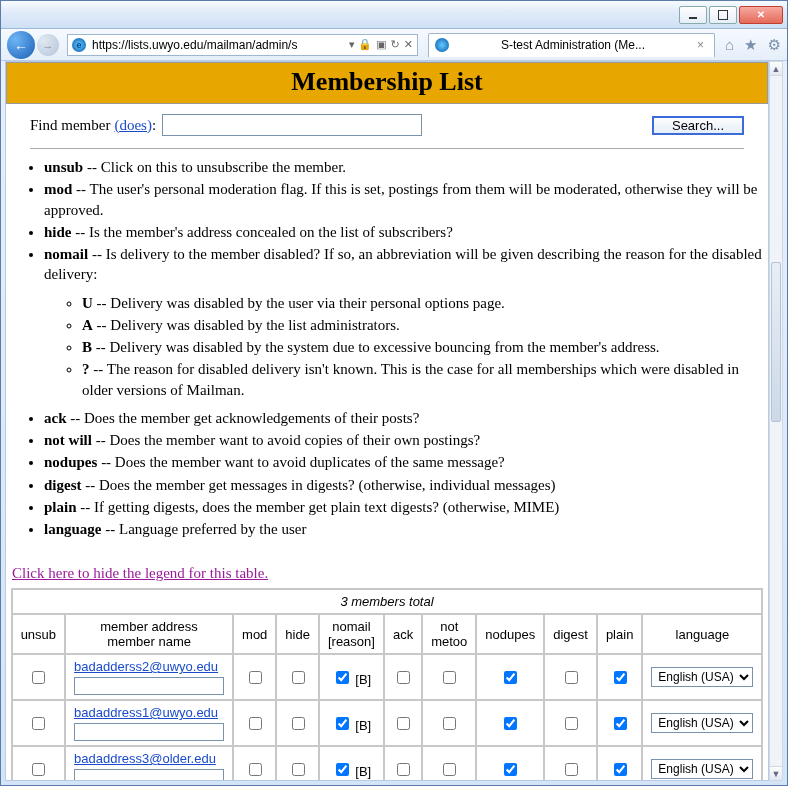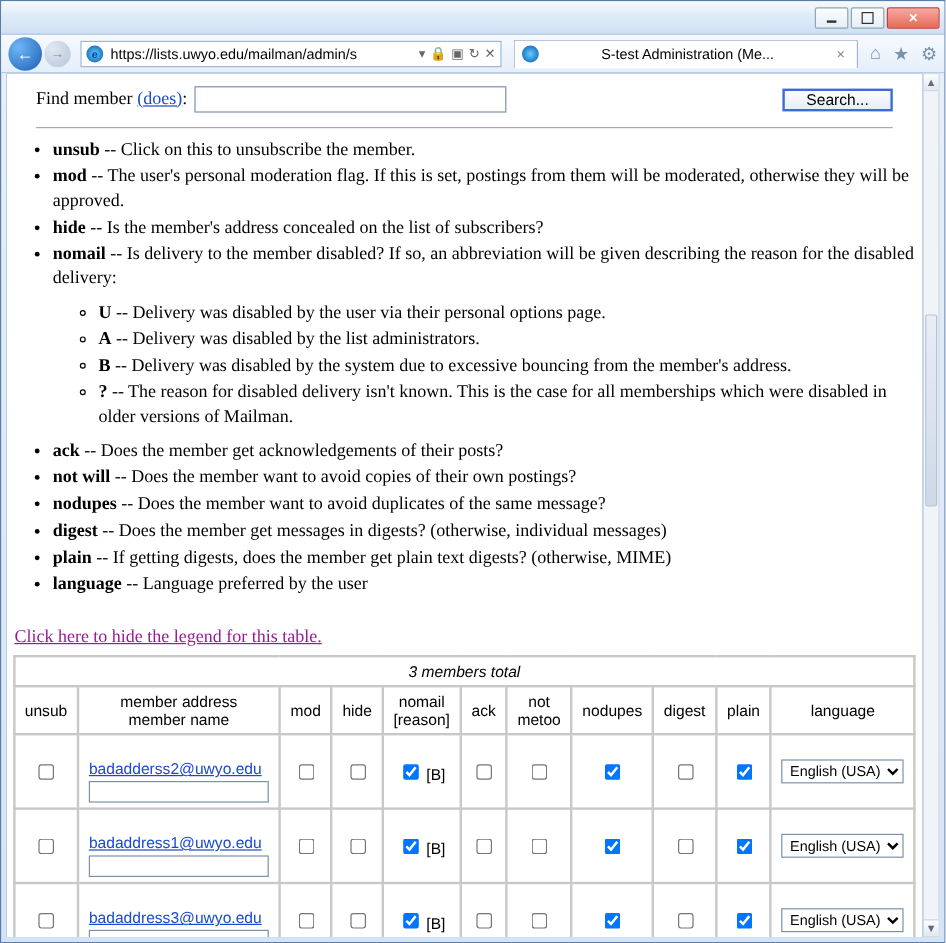--- a/index.html
+++ b/index.html
@@ -49,21 +49,21 @@
 .page ul ul { list-style-type: circle; margin-left: 38px;}
 .page li { margin: 2px 0; line-height:1.35;}
 
 .legend-link { color:#9a1a9a; text-decoration:underline; margin-left:6px; display:inline-block; margin-top:18px;}
 
 table.members { border-collapse:collapse; margin:6px auto 10px; font-family:Tahoma,Arial,sans-serif; font-size:13px;padding-left:45px; }
 table.members td, table.members th { border:2px solid #c8c8c8; padding:4px 8px; text-align:center; background:#fff; font-weight:normal;}
 table.members .caption td { font-style:italic; }
 table.members th { font-weight:normal; }
 table.members .addr-col { text-align:left; }
-table.members .addr-col a { color:#1a4bcc; text-decoration:underline; display:block;margin-top:16px;}
+table.members .addr-col a { color:#1a4bcc; text-decoration:underline; display:block;}
 table.members .name-input { width:150px; height:18px; border:1px solid #7a91ab; margin-top:3px; font-size:12px;}
 table.members input[type=checkbox]{ width:13px; height:13px; }
 table.members select { font-size:12px; padding:1px 2px; border:1px solid #7a91ab; background:#fff;}
 .nomail-cell { white-space:nowrap; }
 </style>
 </head>
 <body>
 
 <div class="window">
 
@@ -101,20 +101,23 @@
 
   <div class="scrollbar-v">
     <div class="arr">▲</div>
     <div class="thumb"></div>
     <div class="arr dn">▼</div>
   </div>
 
   <div class="content-wrap">
     <div class="page">
 
+      <div class="banner">
+        <h1>Membership List</h1>
+      </div>
 
       <div class="find-row">
         <label>Find member </label>
         <a href="#">(does)</a>
         <span>:</span>
         <input class="find-input" type="text" style="">
         <button class="search-btn">Search...</button>
       </div>
       <hr class="sep">
 
@@ -179,21 +182,21 @@
               <td class="nomail-cell"><input type="checkbox" checked="" style=""> <span>[B]</span></td>
               <td><input type="checkbox" style=""></td>
               <td><input type="checkbox" style=""></td>
               <td><input type="checkbox" checked="" style=""></td>
               <td><input type="checkbox" style=""></td>
               <td><input type="checkbox" checked="" style=""></td>
               <td><select><option>English (USA)</option></select></td>
             </tr>
             <tr>
               <td><input type="checkbox" style=""></td>
-              <td class="addr-col"><a href="#">badaddress3@uwyo.edu</a><input class="name-input" type="text" style=""></td>
+              <td class="addr-col"><a href="#">badaddress3@older.edu</a><input class="name-input" type="text" style=""></td>
               <td><input type="checkbox" style=""></td>
               <td><input type="checkbox" style=""></td>
               <td class="nomail-cell"><input type="checkbox" checked="" style=""> <span>[B]</span></td>
               <td><input type="checkbox" style=""></td>
               <td><input type="checkbox" style=""></td>
               <td><input type="checkbox" checked="" style=""></td>
               <td><input type="checkbox" style=""></td>
               <td><input type="checkbox" checked="" style=""></td>
               <td><select><option>English (USA)</option></select></td>
             </tr>

